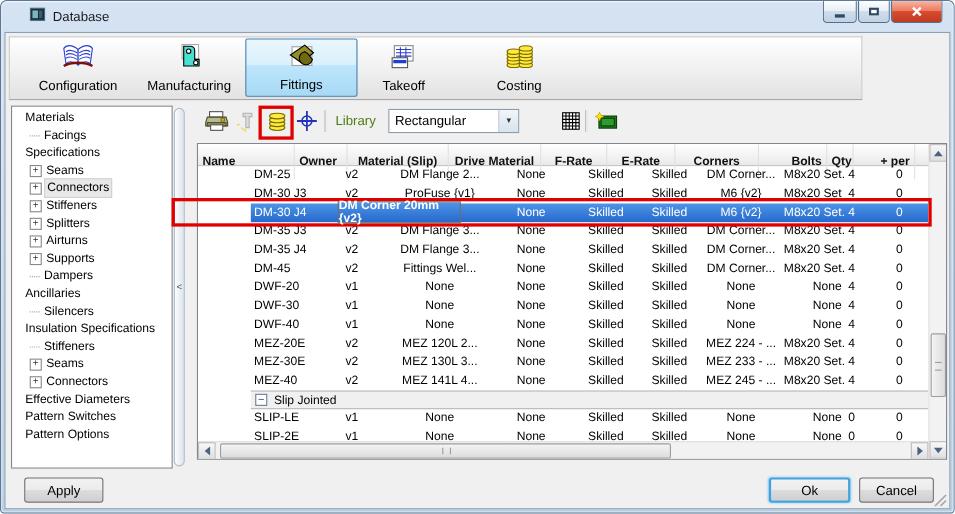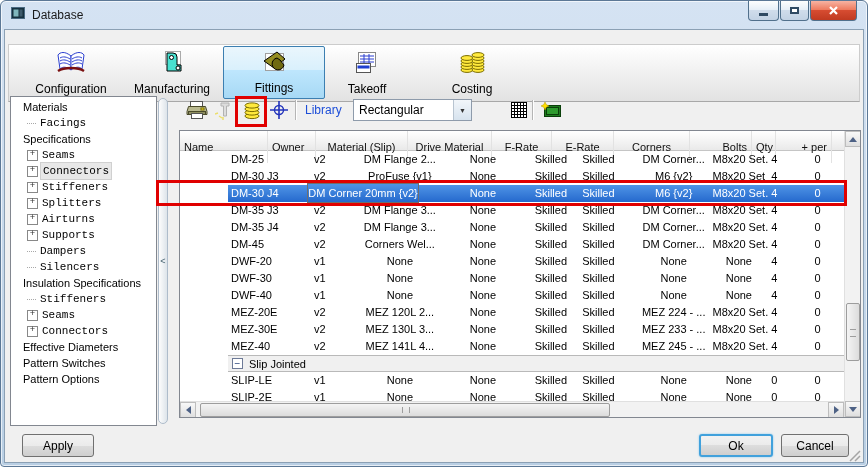--- a/index.html
+++ b/index.html
@@ -1,84 +1,84 @@
 <!DOCTYPE html>
 <html><head>
 <meta charset="utf-8">
 <style>
   html,body{margin:0;padding:0;background:#ffffff;font-family:"Liberation Sans",sans-serif;}
   .stage{position:relative;width:868px;height:467px;overflow:hidden;}
   
   .window{position:absolute;inset:0;border:1px solid #5c7896;border-radius:6px 6px 4px 4px;
     background:linear-gradient(#d5e3f3,#b9cfe4);box-shadow:inset 0 0 0 1px rgba(255,255,255,.65);}
-  .titlebar{position:absolute;left:0;top:0;right:0;height:28px;display:flex;align-items:center;padding-left:10px;}
+  .titlebar{position:absolute;left:16px;top:0;right:0;height:28px;display:flex;align-items:center;padding-left:10px;}
   .title{font-size:12px;color:#1a1a1a;margin-left:6px;}
   .win-controls{position:absolute;top:0;right:10px;display:flex;}
   .wbtn{height:19px;border:1px solid #51708c;border-top:none;border-radius:0 0 4px 4px;
     background:linear-gradient(#fdfefe,#e7eff7 45%,#cfdceb 50%,#c2d2e4);display:flex;align-items:center;justify-content:center;margin-left:1px;}
   .wbtn.min{width:29px}.wbtn.max{width:27px}
   .wbtn.close{width:45px;background:linear-gradient(#f7b3a2,#ee7c60 45%,#d64c31 50%,#c03a21);}
   .glyph-min{width:9px;height:3px;background:#2f4a63;margin-top:7px;}
   .glyph-max{width:9px;height:7px;border:2px solid #2f4a63;box-sizing:border-box;background:#fff;}
   
   .content{position:absolute;left:3px;top:28px;right:3px;bottom:3px;background:#f0f0f0;border:1px solid #8ba0b4;box-sizing:border-box;}
   
-  .tabstrip{position:absolute;left:3px;top:3px;width:852px;height:58px;
-    background:linear-gradient(#ffffff,#efefef 55%,#e2e2e2);border:1px solid #cccccc;border-bottom:1px solid #a8a8a8;box-sizing:border-box;margin-top:11px;}
+  .tabstrip{position:absolute;left:3px;top:3px;width:776px;height:58px;
+    background:linear-gradient(#ffffff,#efefef 55%,#e2e2e2);border:1px solid #cccccc;border-bottom:1px solid #a8a8a8;box-sizing:border-box;}
   .tab{position:absolute;top:1px;height:53px;display:flex;flex-direction:column;align-items:center;justify-content:flex-end;
     padding-bottom:3px;font-size:12px;color:#000;cursor:default;box-sizing:border-box;}
   .tab .ticon{margin-bottom:3px;}
   .tab.selected{border:1px solid #3c7fb1;border-radius:2px;
     background:linear-gradient(#eaf6fd,#d9f0fc 45%,#bee6fd 46%,#a7d9f5);}
   
   .toolbar{position:absolute;left:172px;top:64px;width:686px;height:34px;}
   .tbtn{position:absolute;top:4px;width:24px;height:24px;display:flex;align-items:center;justify-content:center;}
   .tsep{position:absolute;top:6px;width:1px;height:20px;background:#b5b5b5;border-right:1px solid #fff;}
-  .tlabel{position:absolute;top:9px;font-size:12px;color:#1d4ed8;}
+  .tlabel{position:absolute;top:9px;font-size:12px;color:#4d7c0f;}
   .combo{position:absolute;top:5px;height:22px;border:1px solid #8e9bab;background:#fff;box-sizing:border-box;
     display:flex;align-items:center;font-size:12px;}
   .combo .val{flex:1;padding-left:5px;}
   .combo .arr{width:17px;height:100%;display:flex;align-items:center;justify-content:center;
     background:linear-gradient(#f2f6fa,#d7e3ee);border-left:1px solid #b8c4d0;font-size:7px;color:#333;}
   
   .ann{position:absolute;border:3px solid #e00000;box-sizing:border-box;z-index:50;pointer-events:none;}
   
   .tree-panel{position:absolute;left:5px;top:66px;width:147px;height:330px;background:#fff;border:1px solid #828790;
     box-sizing:border-box;overflow:hidden;padding-top:2px;}
   .titem{height:16px;line-height:16px;font-size:11px;color:#000;display:flex;align-items:center;white-space:nowrap;cursor:default;}
   .titem.lvl0{padding-left:12px;}
-  .titem.lvl1{padding-left:16px;font-family:Liberation Mono, monospace;}
+  .titem.lvl1{padding-left:16px;}
   .expander{width:9px;height:9px;margin-right:4px;flex:0 0 9px;}
   .expander.box{border:1px solid #888;background:#fff;font-size:9px;line-height:7px;text-align:center;color:#333;box-sizing:content-box;}
   .expander.leafdots{border-bottom:1px dotted #a8a8a8;height:1px;margin-top:0;}
   .expander.none{width:0;flex:0 0 0;margin-right:0;}
   .titem.sel .tlabel2{background:#e8e8e8;border:1px solid #d0d0d0;padding:0 2px;margin-left:-2px;}
   
   .splitter{position:absolute;left:153px;top:68px;width:10px;height:326px;border:1px solid #aebccb;border-radius:5px;
     background:linear-gradient(90deg,#fdfdfd,#dde4ea);display:flex;align-items:center;justify-content:center;
     font-size:9px;color:#44606f;box-sizing:border-box;}
   
   .table-panel{position:absolute;left:174px;top:100px;width:682px;height:288px;background:#fff;border:1px solid #828790;box-sizing:border-box;overflow:hidden;}
   .thead{position:absolute;left:0;top:0;right:16px;height:20px;display:flex;
     background:linear-gradient(#ffffff,#f2f2f2 60%,#e9e9e9);border-bottom:1px solid #c5c5c5;box-sizing:border-box;font-size:11px;color:#111;}
-  .hcell{height:100%;display:flex;align-items:center;padding:16px 4px;border-right:1px solid #e2e2e2;box-sizing:border-box;}
+  .hcell{height:100%;display:flex;align-items:center;padding:16px 4px;border-right:1px solid #e2e2e2;box-sizing:border-box;font-weight:bold;}
   .rows{position:absolute;left:0;top:20px;right:16px;bottom:16px;overflow:hidden;padding-left:48px;}
   .trow{height:17px;display:flex;font-size:11px;color:#000;align-items:center;}
   .cell{padding:0 3px;box-sizing:border-box;overflow:hidden;white-space:nowrap;height:17px;line-height:17px;}
   .c0{width:88px;}.c1{width:48px;}.c2{width:92px;text-align:center;}.c3{width:84px;text-align:center;}
-  .c4{width:60px;text-align:center;}.c5{width:62px;text-align:left;}.c6{width:76px;text-align:center;}
-  .c7{width:62px;text-align:center;}.c8{width:24px;}.c9{width:56px;text-align:center;}
+  .c4{width:60px;text-align:center;}.c5{width:62px;text-align:center;}.c6{width:76px;text-align:center;}
+  .c7{width:62px;text-align:right;}.c8{width:24px;}.c9{width:56px;text-align:center;}
   .h7{justify-content:flex-end;}.h9{justify-content:flex-end;}
   .trow.sel{background:linear-gradient(#4f94e6,#2569cd);color:#fff;}
   .trow.group{background:#f0f0f0;border-top:1px solid #b9b9b9;border-bottom:1px solid #b9b9b9;box-sizing:border-box;height:17px;}
   .gbox{width:11px;height:11px;border:1px solid #6d7a97;background:#fff;font-size:10px;line-height:9px;text-align:center;color:#25427a;margin:0 6px 0 4px;box-sizing:border-box;}
   .glabel{font-size:11px;}
   
   .cell-tip{position:absolute;left:302px;top:153px;width:112px;height:20px;z-index:60;border:1px solid #6e6e6e;
-    background:linear-gradient(#4f94e6,#2569cd);color:#fff;font-size:11px;display:flex;align-items:center;justify-content:center;box-sizing:border-box;}
+    background:linear-gradient(#4f94e6,#2569cd);color:#fff;font-size:11px;display:flex;align-items:center;justify-content:center;box-sizing:border-box;font-weight:bold;}
   
   .vscroll{position:absolute;top:0;right:0;width:16px;bottom:0;background:#f2f2f2;border-left:1px solid #e0e0e0;box-sizing:border-box;}
   .hscroll{position:absolute;left:0;right:16px;bottom:0;height:16px;background:#f2f2f2;border-top:1px solid #e0e0e0;box-sizing:border-box;}
   .sbtn{position:absolute;width:16px;height:16px;background:linear-gradient(#f8f8f8,#dfdfdf);border:1px solid #bdbdbd;box-sizing:border-box;
     display:flex;align-items:center;justify-content:center;}
   .tri{width:0;height:0;border:4px solid transparent;}
   .tri.up{border-bottom:5px solid #4d6185;border-top:none;}
   .tri.down{border-top:5px solid #4d6185;border-bottom:none;}
   .tri.left{border-right:5px solid #4d6185;border-left:none;}
   .tri.right{border-left:5px solid #4d6185;border-right:none;}
@@ -282,20 +282,24 @@
     <span class="tlabel2">Airturns</span>
   </div>
           <div class="titem lvl1">
     <span class="expander box">+</span>
     <span class="tlabel2">Supports</span>
   </div>
           <div class="titem lvl1">
     <span class="expander leafdots"></span>
     <span class="tlabel2">Dampers</span>
   </div>
+          <div class="titem lvl0">
+    <span class="expander none"></span>
+    <span class="tlabel2">Ancillaries</span>
+  </div>
           <div class="titem lvl1">
     <span class="expander leafdots"></span>
     <span class="tlabel2">Silencers</span>
   </div>
           <div class="titem lvl0">
     <span class="expander none"></span>
     <span class="tlabel2">Insulation Specifications</span>
   </div>
           <div class="titem lvl1">
     <span class="expander leafdots"></span>
@@ -397,21 +401,21 @@
     <div class="cell c4">Skilled</div>
     <div class="cell c5">Skilled</div>
     <div class="cell c6">DM Corner...</div>
     <div class="cell c7">M8x20 Set...</div>
     <div class="cell c8">4</div>
     <div class="cell c9">0</div>
   </div>
             <div class="trow">
     <div class="cell c0">DM-45</div>
     <div class="cell c1">v2</div>
-    <div class="cell c2">Corners Wel...</div>
+    <div class="cell c2">Fittings Wel...</div>
     <div class="cell c3">None</div>
     <div class="cell c4">Skilled</div>
     <div class="cell c5">Skilled</div>
     <div class="cell c6">DM Corner...</div>
     <div class="cell c7">M8x20 Set...</div>
     <div class="cell c8">4</div>
     <div class="cell c9">0</div>
   </div>
             <div class="trow">
     <div class="cell c0">DWF-20</div>

